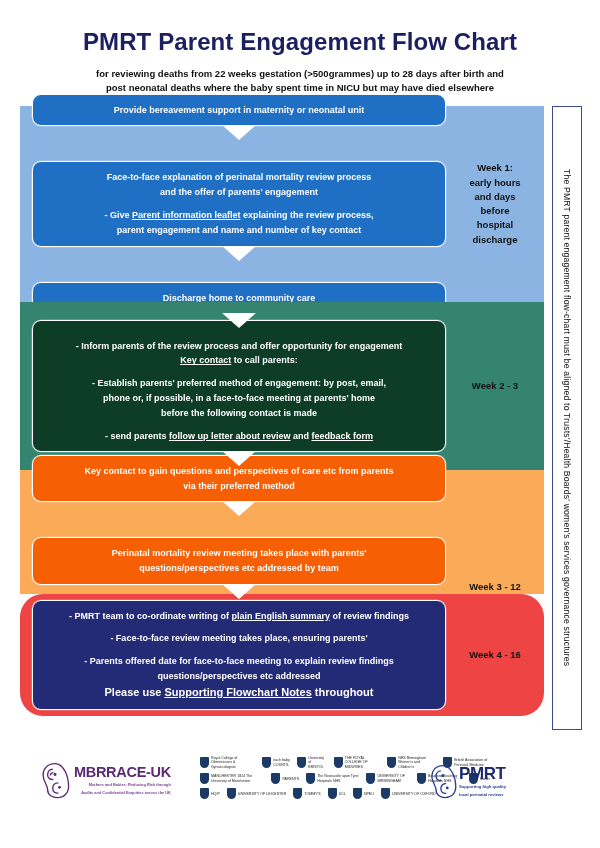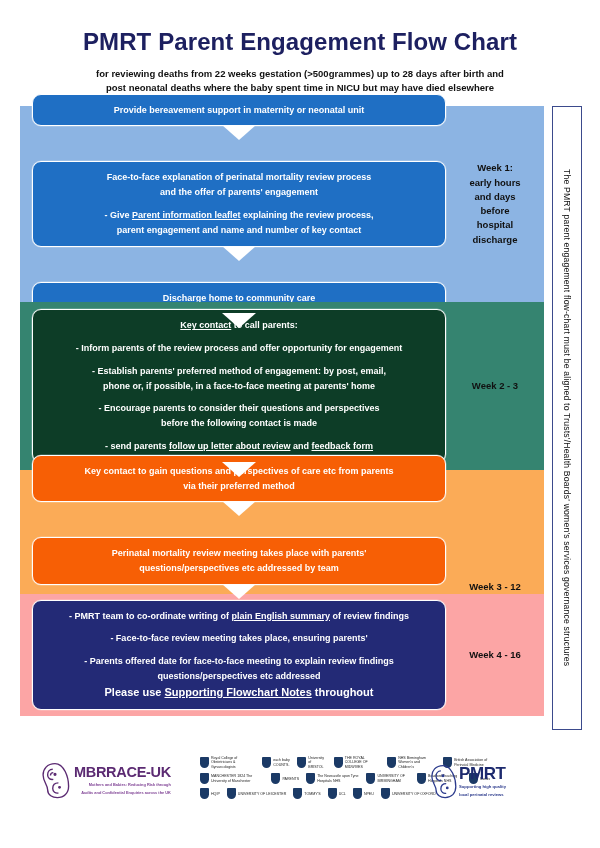--- a/index.html
+++ b/index.html
@@ -28,21 +28,21 @@
     width: 524px; height: 624px;
   }
   .band {
     position: relative; width: 524px;
     display: flex; align-items: center;
   }
   .band-blue   { background: #8cb4e3; }
   .band-green  { background: #358470; }
   .band-orange { background: #fba košický; }
   .band-orange { background: #fbab57; }
-  .band-purple { background: #fca5a5; }
+  .band-purple { background: #ef4444; border-radius: 23px; }
 
   .band-inner { flex: 1 1 auto; padding: 9px 0 9px 12px; }
   .week {
     flex: 0 0 98px; width: 98px; text-align: center;
     font-size: 9.5px; font-weight: bold; color: #111; line-height: 1.5;
     padding: 0 4px;
   }
 
   .box {
     position: relative;
@@ -154,25 +154,24 @@
           <div>early hours</div>
           <div>and days</div>
           <div>before</div>
           <div>hospital</div>
           <div>discharge</div>
         </div>
       </div>
       <div class="band band-green" style="height: 168px;">
         <div class="band-inner">
           <div class="box box-green">
+            <span class="line gap">- Inform parents of the review process and offer opportunity for engagement</span>
             <span class="line"><span class="u">Key contact</span> to call parents:</span>
-            <span class="line gap">- Inform parents of the review process and offer opportunity for engagement</span>
             <span class="line gap">- Establish parents' preferred method of engagement: by post, email,</span>
             <span class="line">phone or, if possible, in a face-to-face meeting at parents' home</span>
-            <span class="line gap">- Encourage parents to consider their questions and perspectives</span>
             <span class="line">before the following contact is made</span>
             <span class="line gap">- send parents <span class="u">follow up letter about review</span> and <span class="u">feedback form</span></span>
             <div class="arrow" style="bottom: -15px; left: 50%;"></div>
           </div>
         </div>
         <div class="week">
           <div>Week 2 - 3</div>
         </div>
       </div>
       <div class="band band-orange" style="height: 124px; align-items: flex-end;">

